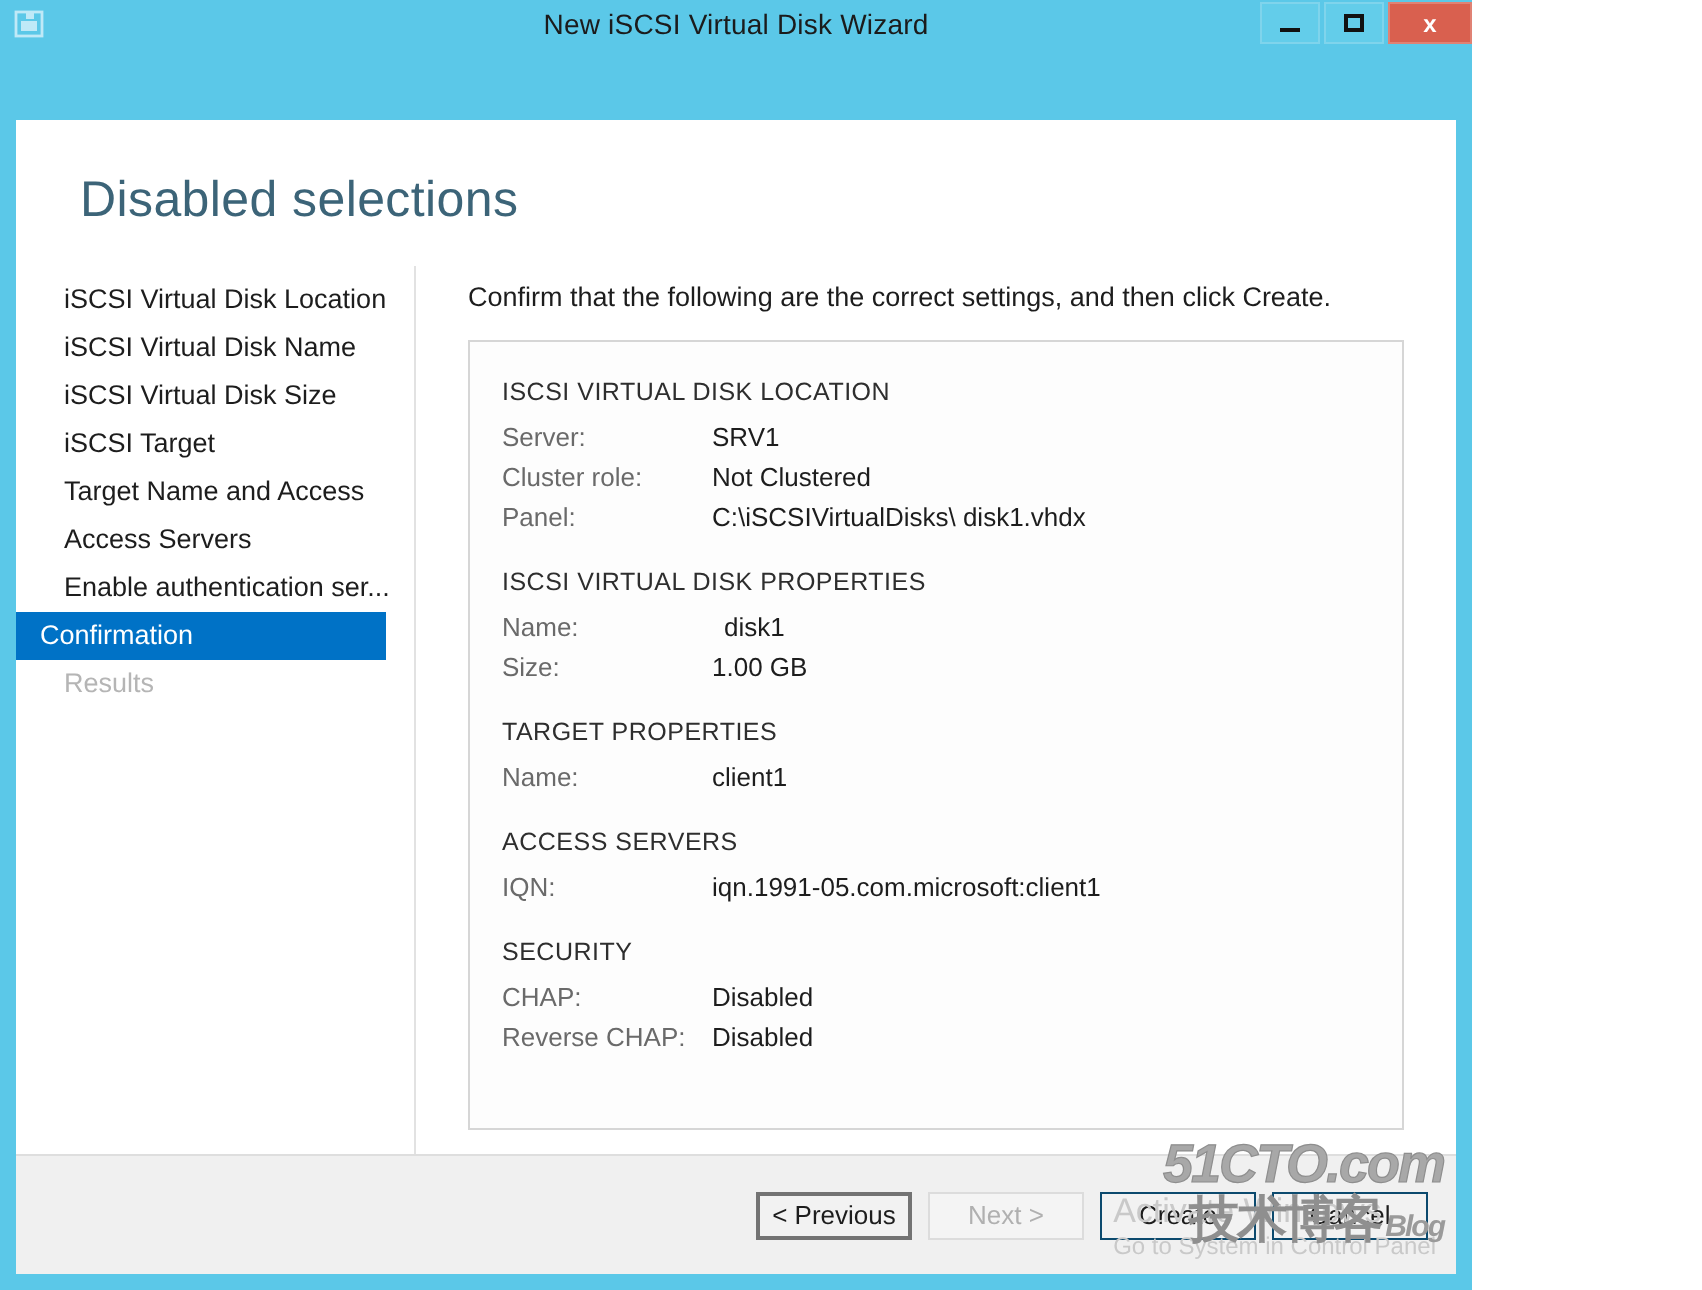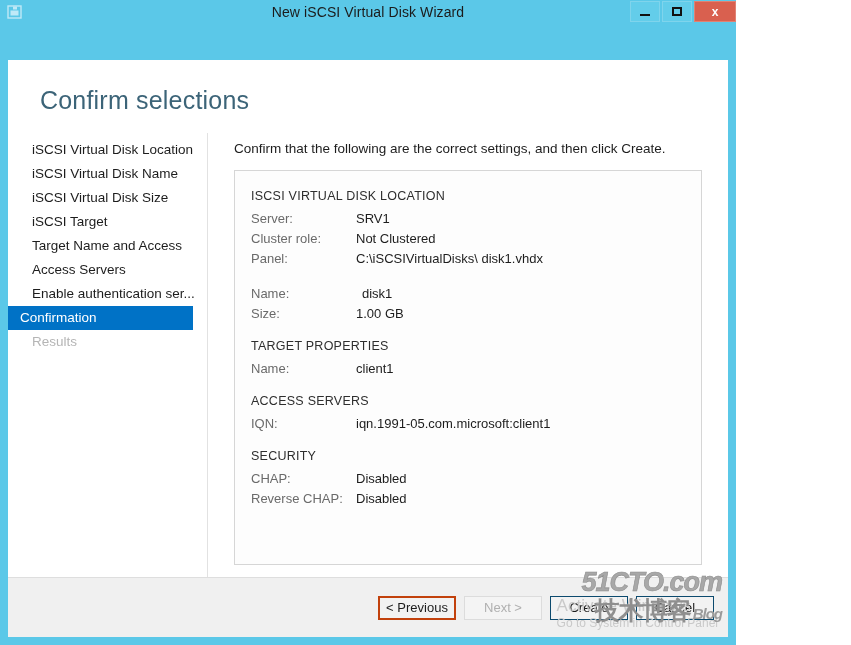--- a/index.html
+++ b/index.html
@@ -196,21 +196,21 @@
     width: 78px;
     height: 24px;
     font-size: 13px;
     font-family: "Liberation Sans", sans-serif;
     background: #f2f2f2;
     border: 1px solid #0c4a6e;
     color: #1d1d1d;
     cursor: default;
     line-height: 1;
   }
-  .btn.focused { border: 2px solid #c2410c; text-align: center; }
+  .btn.focused { border: 2px solid #737373; text-align: center; }
   .btn.disabled { color: #b0b0b0; border-color: #dcdcdc; background: #f4f4f4; }
 
   
   .activate-watermark {
     position: absolute;
     right: 10px;
     bottom: 6px;
     text-align: left;
     color: #c9c9c9;
     pointer-events: none;
@@ -273,21 +273,21 @@
       </button>
       <button class="win-btn">
         <span class="glyph-max"></span>
       </button>
       <button class="win-btn close">x</button>
     </div>
   </div>
 
   <div class="body">
 
-    <div class="page-title">Confirm selections</div>
+    <div class="page-title">Disabled selections</div>
 
     <div class="content-row">
 
       <div class="sidebar">
         <div class="nav-item">iSCSI Virtual Disk Location</div>
         <div class="nav-item">iSCSI Virtual Disk Name</div>
         <div class="nav-item">iSCSI Virtual Disk Size</div>
         <div class="nav-item">iSCSI Target</div>
         <div class="nav-item">Target Name and Access</div>
         <div class="nav-item">Access Servers</div>
@@ -311,20 +311,21 @@
               <span class="k">Cluster role:</span>
               <span class="v">Not Clustered</span>
             </div>
             <div class="kv">
               <span class="k">Panel:</span>
               <span class="v">C:\iSCSIVirtualDisks\ disk1.vhdx</span>
             </div>
           </div>
 
           <div class="section">
+            <div class="section-title">ISCSI VIRTUAL DISK PROPERTIES</div>
             <div class="kv">
               <span class="k">Name:</span>
               <span class="v indent">disk1</span>
             </div>
             <div class="kv">
               <span class="k">Size:</span>
               <span class="v">1.00 GB</span>
             </div>
           </div>
 

